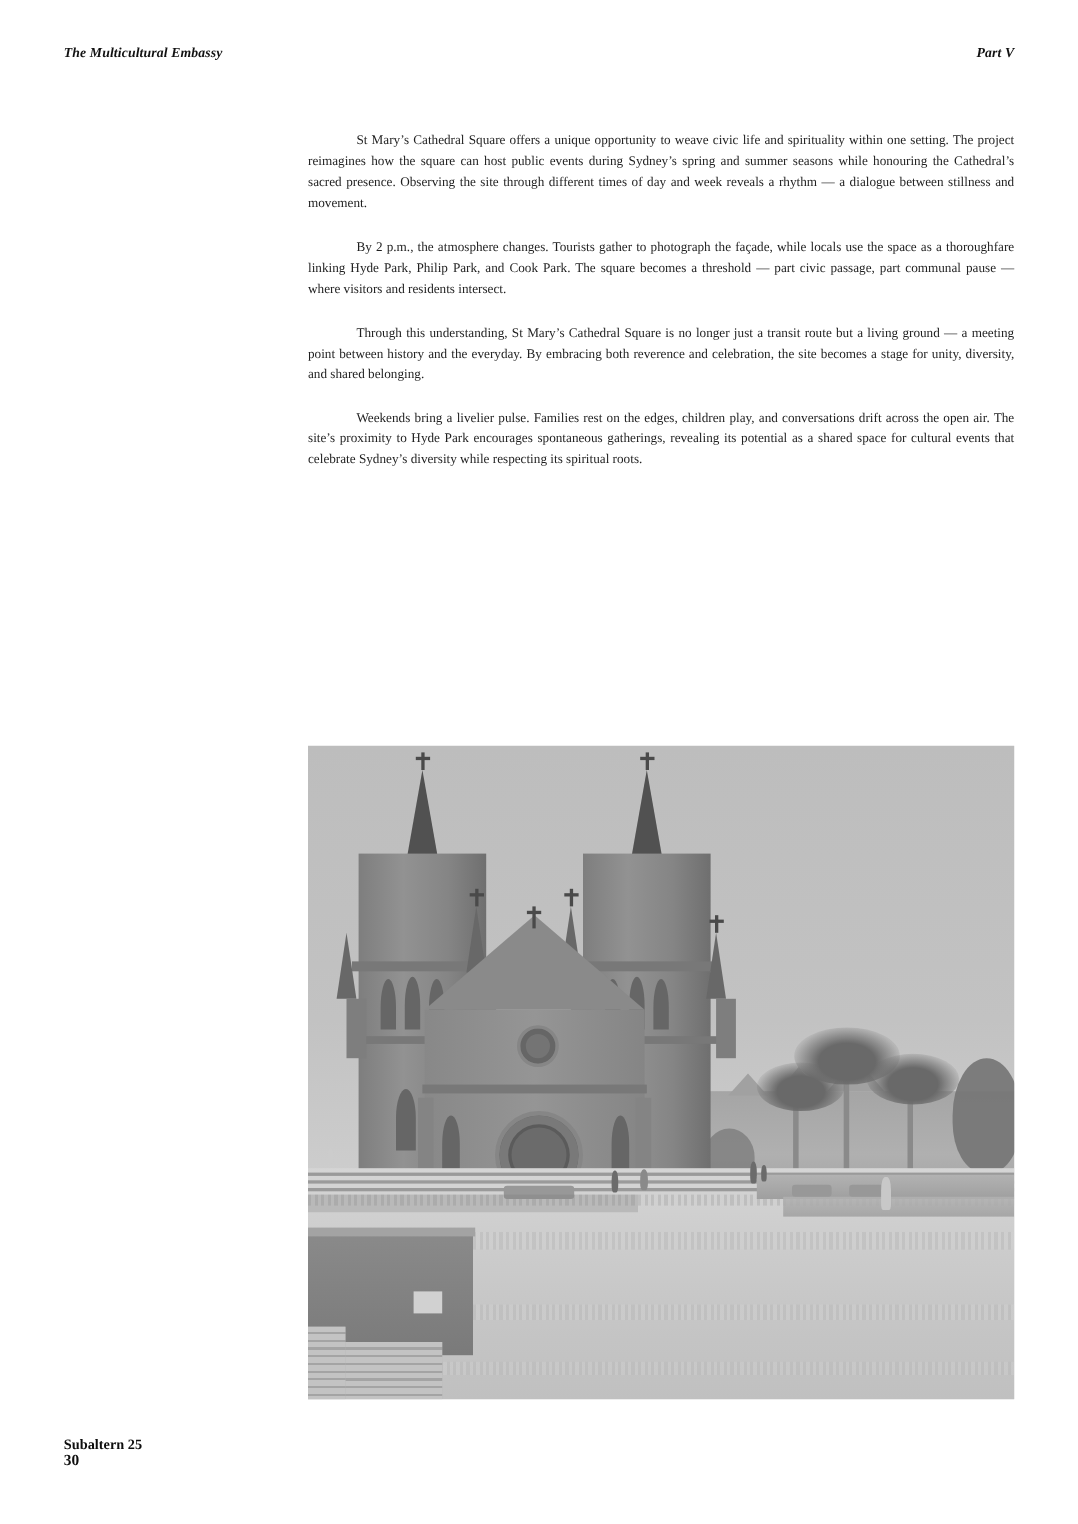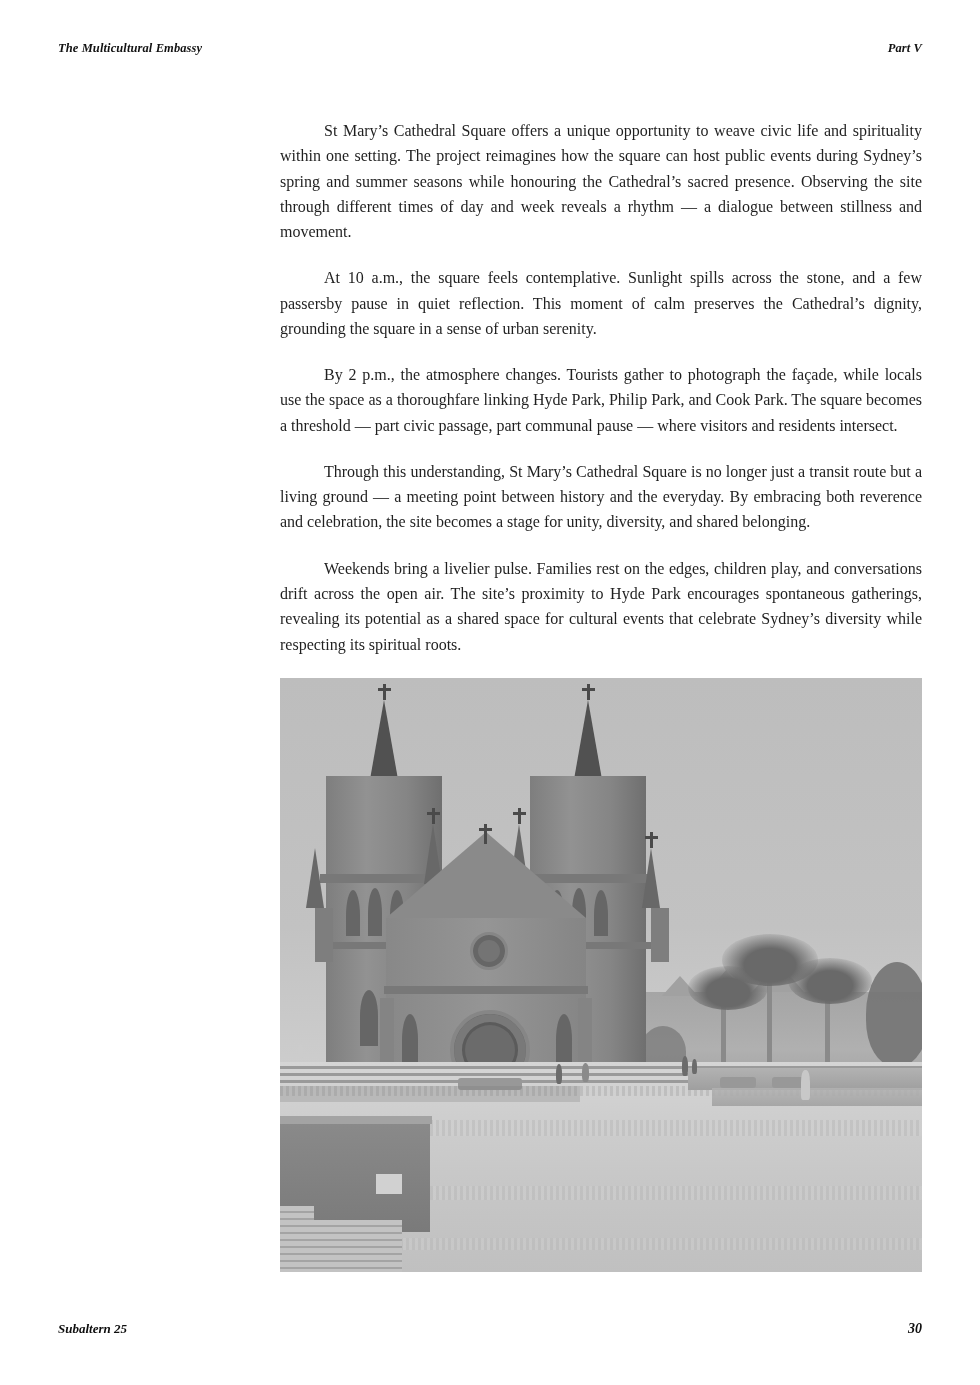--- a/index.html
+++ b/index.html
@@ -51,21 +51,21 @@
     font-size: 18.5px;
     font-weight: bold;
     font-style: italic;
     letter-spacing: 0.1px;
     color: #111111;
     line-height: 1.2;
   }
 
   p.body-text {
     margin: 0 0 21px 0;
-    font-size: 16px;
+    font-size: 12px;
     line-height: 1.58;
     text-align: justify;
     text-indent: 44px;
     color: #1f1f1f;
     -webkit-font-smoothing: antialiased;
   }
   p.body-text:last-of-type { margin-bottom: 0; }
 
   
   .figure {
@@ -293,39 +293,38 @@
   .footer {
     position: absolute;
     bottom: 48px;
     left: 58px;
     right: 58px;
     display: flex;
     justify-content: space-between;
     align-items: baseline;
     font-size: 13px;
     font-weight: bold;
-    font-style: italic;
     color: #0e0e0e;
+    flex-direction: column;
   }
   .folio { font-size: 14px; }
 </style>
 </head>
 <body>
 
 <div class="page">
 
   <div class="running-head">
     <span>The Multicultural Embassy</span>
     <span>Part V</span>
   </div>
 
   <div class="column">
 
     <p class="body-text">St Mary’s Cathedral Square offers a unique opportunity to weave civic life and spirituality within one setting. The project reimagines how the square can host public events during Sydney’s spring and summer seasons while honouring the Cathedral’s sacred presence. Observing the site through different times of day and week reveals a rhythm — a dialogue between stillness and movement.</p>
-    <p class="body-text">At 10 a.m., the square feels contemplative. Sunlight spills across the stone, and a few passersby pause in quiet reflection. This moment of calm preserves the Cathedral’s dignity, grounding the square in a sense of urban serenity.</p>
     <p class="body-text">By 2 p.m., the atmosphere changes. Tourists gather to photograph the façade, while locals use the space as a thoroughfare linking Hyde Park, Philip Park, and Cook Park. The square becomes a threshold — part civic passage, part communal pause — where visitors and residents intersect.</p>
     <p class="body-text">Through this understanding, St Mary’s Cathedral Square is no longer just a transit route but a living ground — a meeting point between history and the everyday. By embracing both reverence and celebration, the site becomes a stage for unity, diversity, and shared belonging.</p>
     <p class="body-text">Weekends bring a livelier pulse. Families rest on the edges, children play, and conversations drift across the open air. The site’s proximity to Hyde Park encourages spontaneous gatherings, revealing its potential as a shared space for cultural events that celebrate Sydney’s diversity while respecting its spiritual roots.</p>
   </div>
 
   <figure class="figure" style="margin:0;">
     <div class="photo" aria-label="Grayscale photograph of St Mary’s Cathedral facade and forecourt plaza with palm trees and passersby">
 
       <div class="sky"></div>
 

